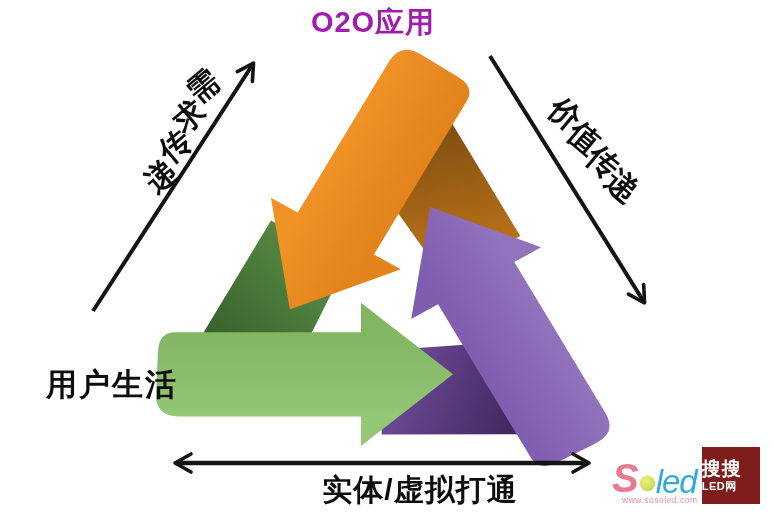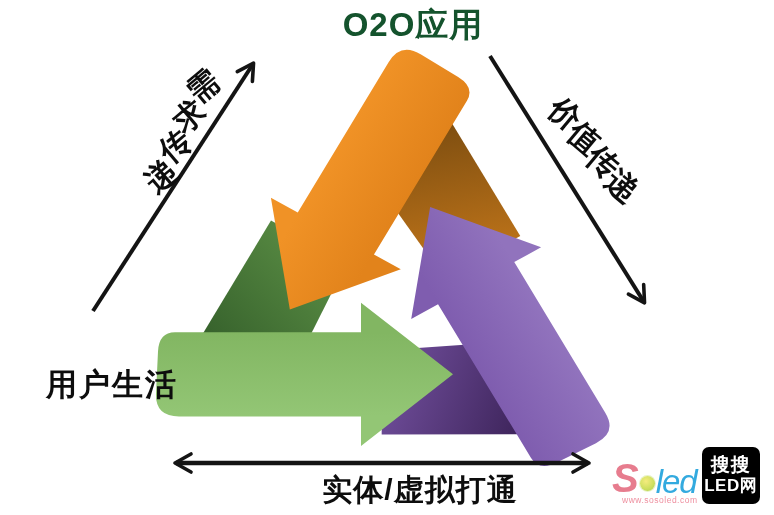--- a/index.html
+++ b/index.html
@@ -3,21 +3,21 @@
 <meta charset="utf-8">
 <style>
   html,body{margin:0;padding:0;background:#ffffff;}
   .canvas{
     position:relative;width:774px;height:515px;background:#ffffff;overflow:hidden;
     font-family:"Liberation Sans","DejaVu Sans",sans-serif;
   }
   .abs{position:absolute;}
   .diagram-title{
     left:373px;top:3px;transform:translateX(-50%);
-    font-size:33px;font-weight:bold;color:#14532d;letter-spacing:1px;white-space:nowrap;margin-left:40px;
+    font-size:29px;font-weight:bold;color:#a21caf;letter-spacing:1px;white-space:nowrap;
   }
   .node-label{
     font-size:31px;font-weight:bold;color:#0d0d0d;letter-spacing:2px;white-space:nowrap;
   }
   .node-left{left:46px;top:364px;}
   .node-right{left:582px;top:363px;}
   .bottom-label{
     left:391px;top:470px;transform:translateX(-50%);
     font-size:30px;font-weight:bold;color:#0d0d0d;letter-spacing:1px;white-space:nowrap;margin-left:29px;
   }
@@ -27,24 +27,24 @@
   }
   
   .logo{left:612px;top:447px;width:156px;height:62px;display:flex;align-items:flex-start;}
   .logo-word{position:relative;display:flex;align-items:flex-end;height:46px;margin-top:4px;}
   .logo-s{font-size:40px;line-height:38px;font-weight:bold;font-style:italic;color:#e77c8e;}
   .bulb{display:inline-block;width:15px;height:15px;border-radius:50%;
     background:radial-gradient(circle at 40% 35%, #f5ec7e 0%, #cfe060 55%, #a9cf4b 100%);
     margin:0 1px 6px 1px;box-shadow:0 0 0 1px #e8f3c8;}
   .logo-led{font-size:33px;line-height:30px;font-weight:normal;font-style:italic;color:#33aadf;letter-spacing:-1px;}
   .logo-url{position:absolute;left:10px;top:44px;font-size:8.5px;color:#ee8f9f;white-space:nowrap;letter-spacing:0.5px;}
-  .badge{width:58px;height:57px;margin-left:5px;border-radius:7px;background:#000000;
-    display:flex;flex-direction:column;align-items:center;justify-content:center;}
+  .badge{width:58px;height:57px;margin-left:5px;border-radius:0;background:#7f1d1d;
+    display:flex;flex-direction:column;justify-content:center;}
   .badge-top{font-size:19px;font-weight:bold;color:#ffffff;line-height:1.15;letter-spacing:1px;}
-  .badge-bottom{font-size:17px;font-weight:bold;color:#ffffff;line-height:1.2;letter-spacing:0.5px;}
+  .badge-bottom{font-size:11px;font-weight:bold;color:#ffffff;line-height:1.2;letter-spacing:0.5px;}
 </style>
 </head>
 <body>
 
 <div class="canvas">
 
   <svg width="774" height="515" viewBox="0 0 774 515" class="abs" style="left:0;top:0">
     <defs>
       <linearGradient id="gd-green" gradientUnits="userSpaceOnUse" x1="-190" y1="45" x2="-60" y2="-70">
         <stop offset="0" stop-color="#35602b"></stop>

